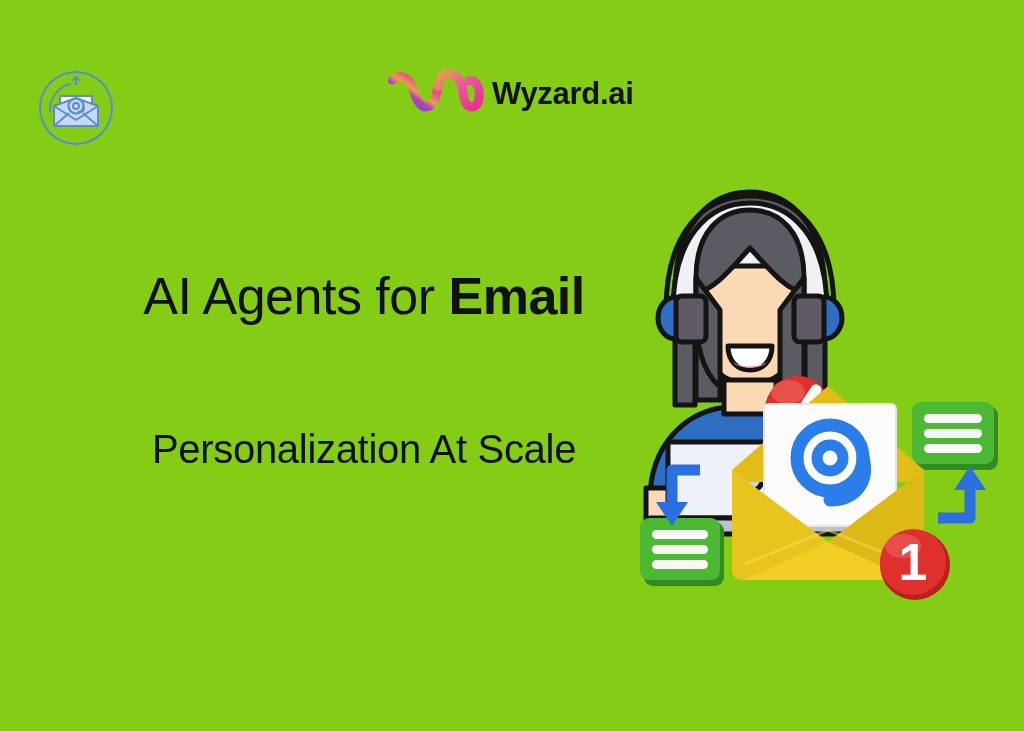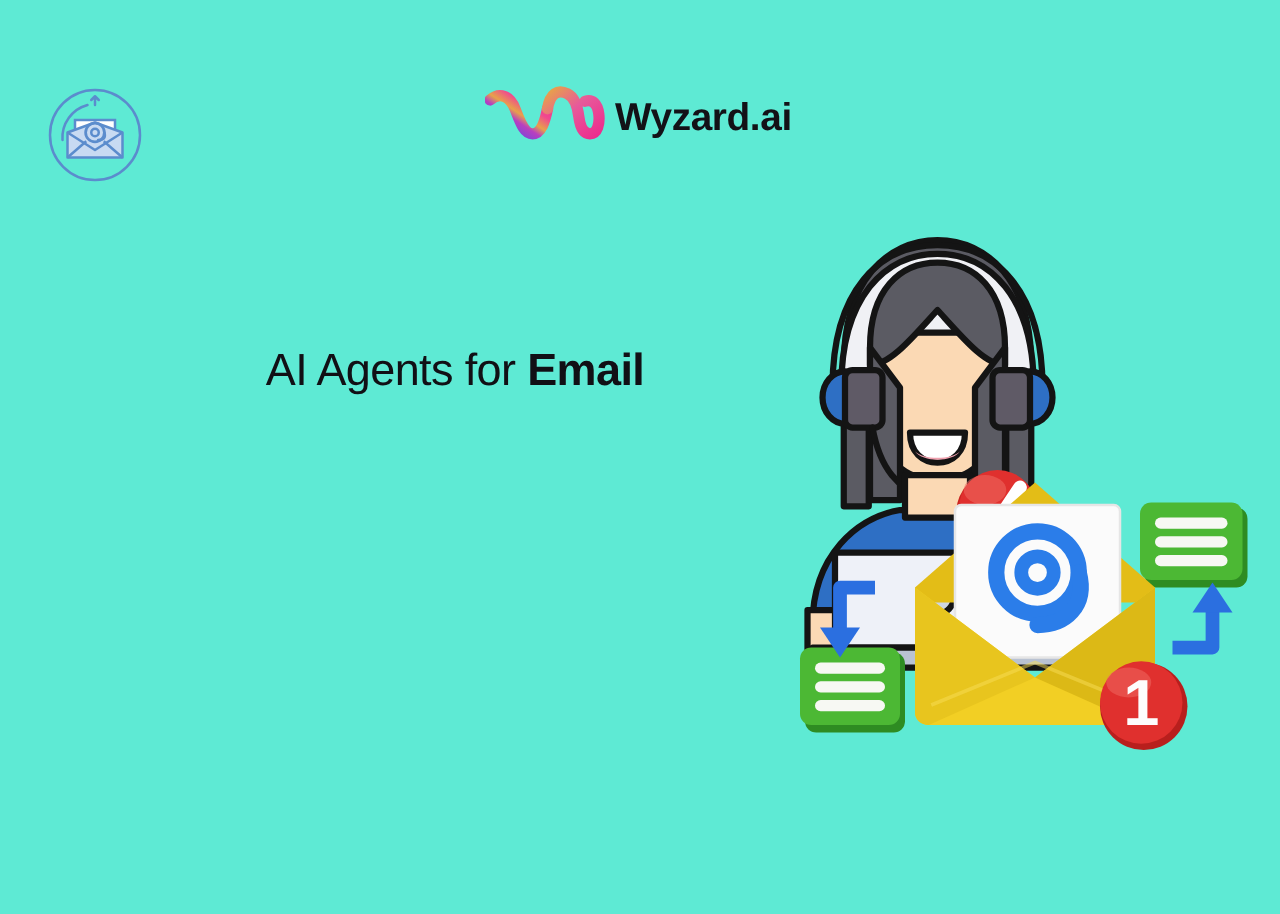--- a/index.html
+++ b/index.html
@@ -8,21 +8,21 @@
     background: #ffffff;
   }
   body {
     font-family: "Liberation Sans", sans-serif;
   }
 
   #canvas {
     position: relative;
     width: 1024px;
     height: 731px;
-    background: #5eead4;
+    background: #84cc16;
     overflow: hidden;
   }
 
   
   #email-badge {
     position: absolute;
     left: 36px;
     top: 68px;
     width: 80px;
     height: 80px;
@@ -51,21 +51,21 @@
   
   #headline {
     position: absolute;
     left: 110px;
     top: 258px;
     width: 508px;
     text-align: center;
     color: #111015;
   }
   .head-line {
-    font-size: 36px;
+    font-size: 52px;
     line-height: 76px;
     letter-spacing: -0.5px;
     white-space: nowrap;
   }
   .thin { font-weight: 300; }
   .bold { font-weight: 700; }
   #subhead {
     position: absolute;
     left: 110px;
     top: 420px;
@@ -130,20 +130,21 @@
       <path d="M50 24 C52 12 58 8 66 12 C72 15 74 22 75 30 C76 38 78 44 84 44 C90 44 92 36 91 28 C90 20 86 16 80 18" fill="none" stroke="url(#wgrad2)" stroke-width="9" stroke-linecap="round"></path>
     </svg>
     <span id="brand-name">Wyzard.ai</span>
   </div>
 
   <div id="headline">
     <div class="head-line">
       <span class="thin">AI Agents for </span><span class="bold">Email</span>
     </div>
   </div>
+  <div id="subhead">Personalization At Scale</div>
 
   <div id="art">
     <svg viewBox="0 0 400 470" width="400" height="470">
 
       <g>
 
         <path d="M55 122 C55 55 90 22 130 22 C170 22 205 55 205 122 L205 235 L185 235 L185 150 L75 150 L75 235 L55 235 Z" fill="#5b5b63" stroke="#141414" stroke-width="5" stroke-linejoin="round"></path>
 
         <path d="M46 140 C46 62 84 26 130 26 C176 26 214 62 214 140" fill="none" stroke="#141414" stroke-width="5"></path>
         <path d="M53 140 C53 68 88 33 130 33 C172 33 207 68 207 140" fill="#f0f1f5" stroke="#141414" stroke-width="5"></path>

